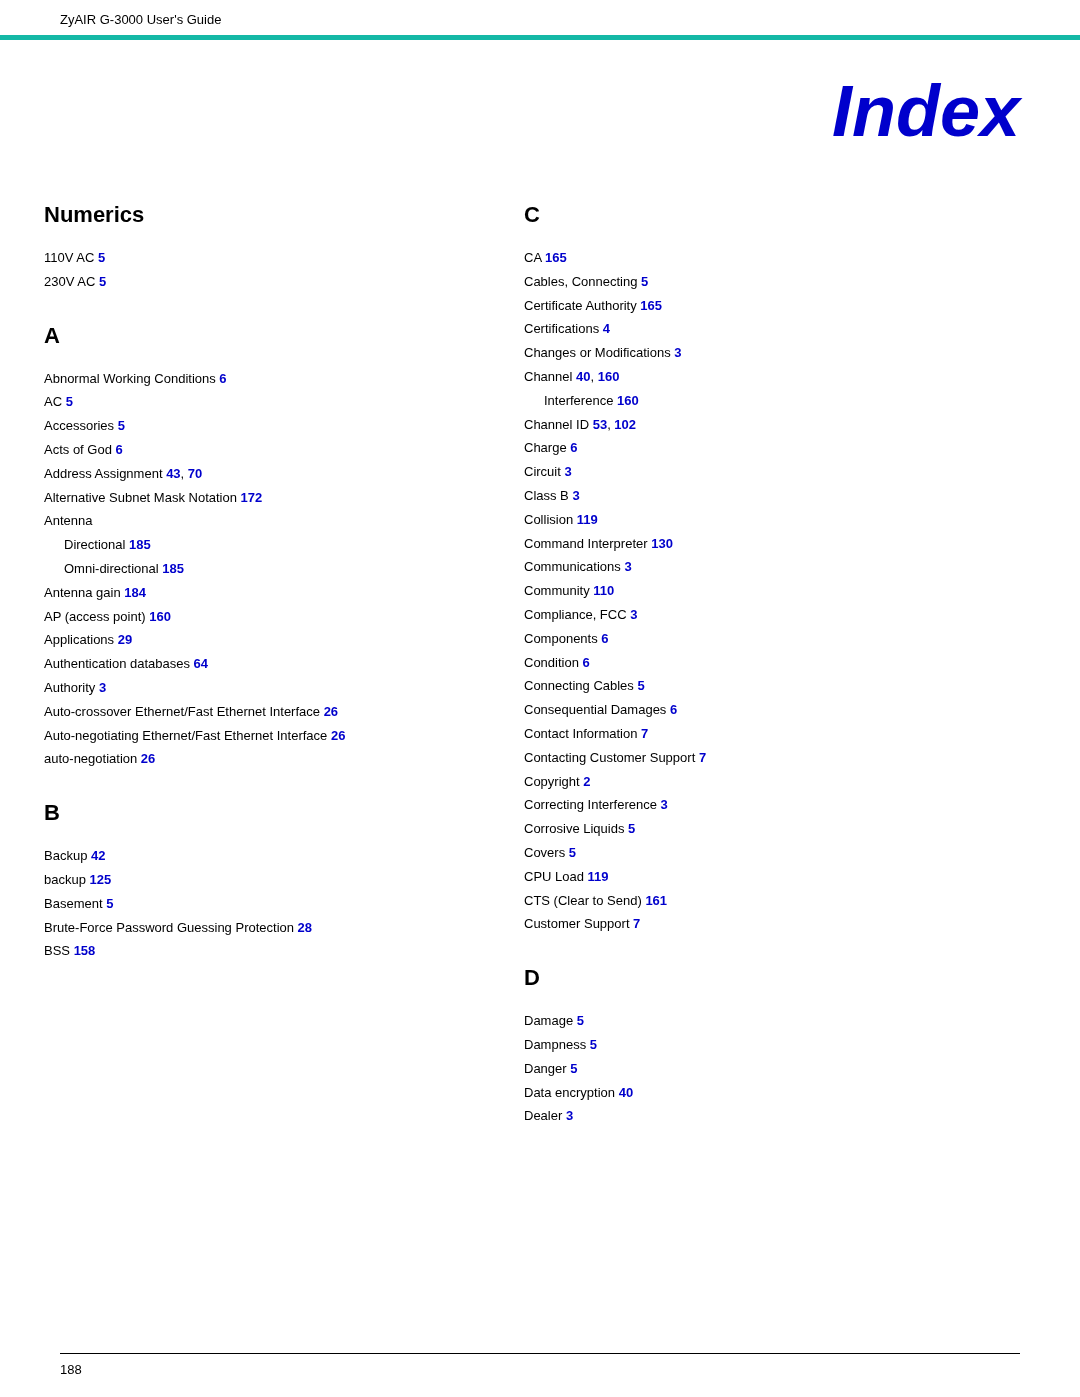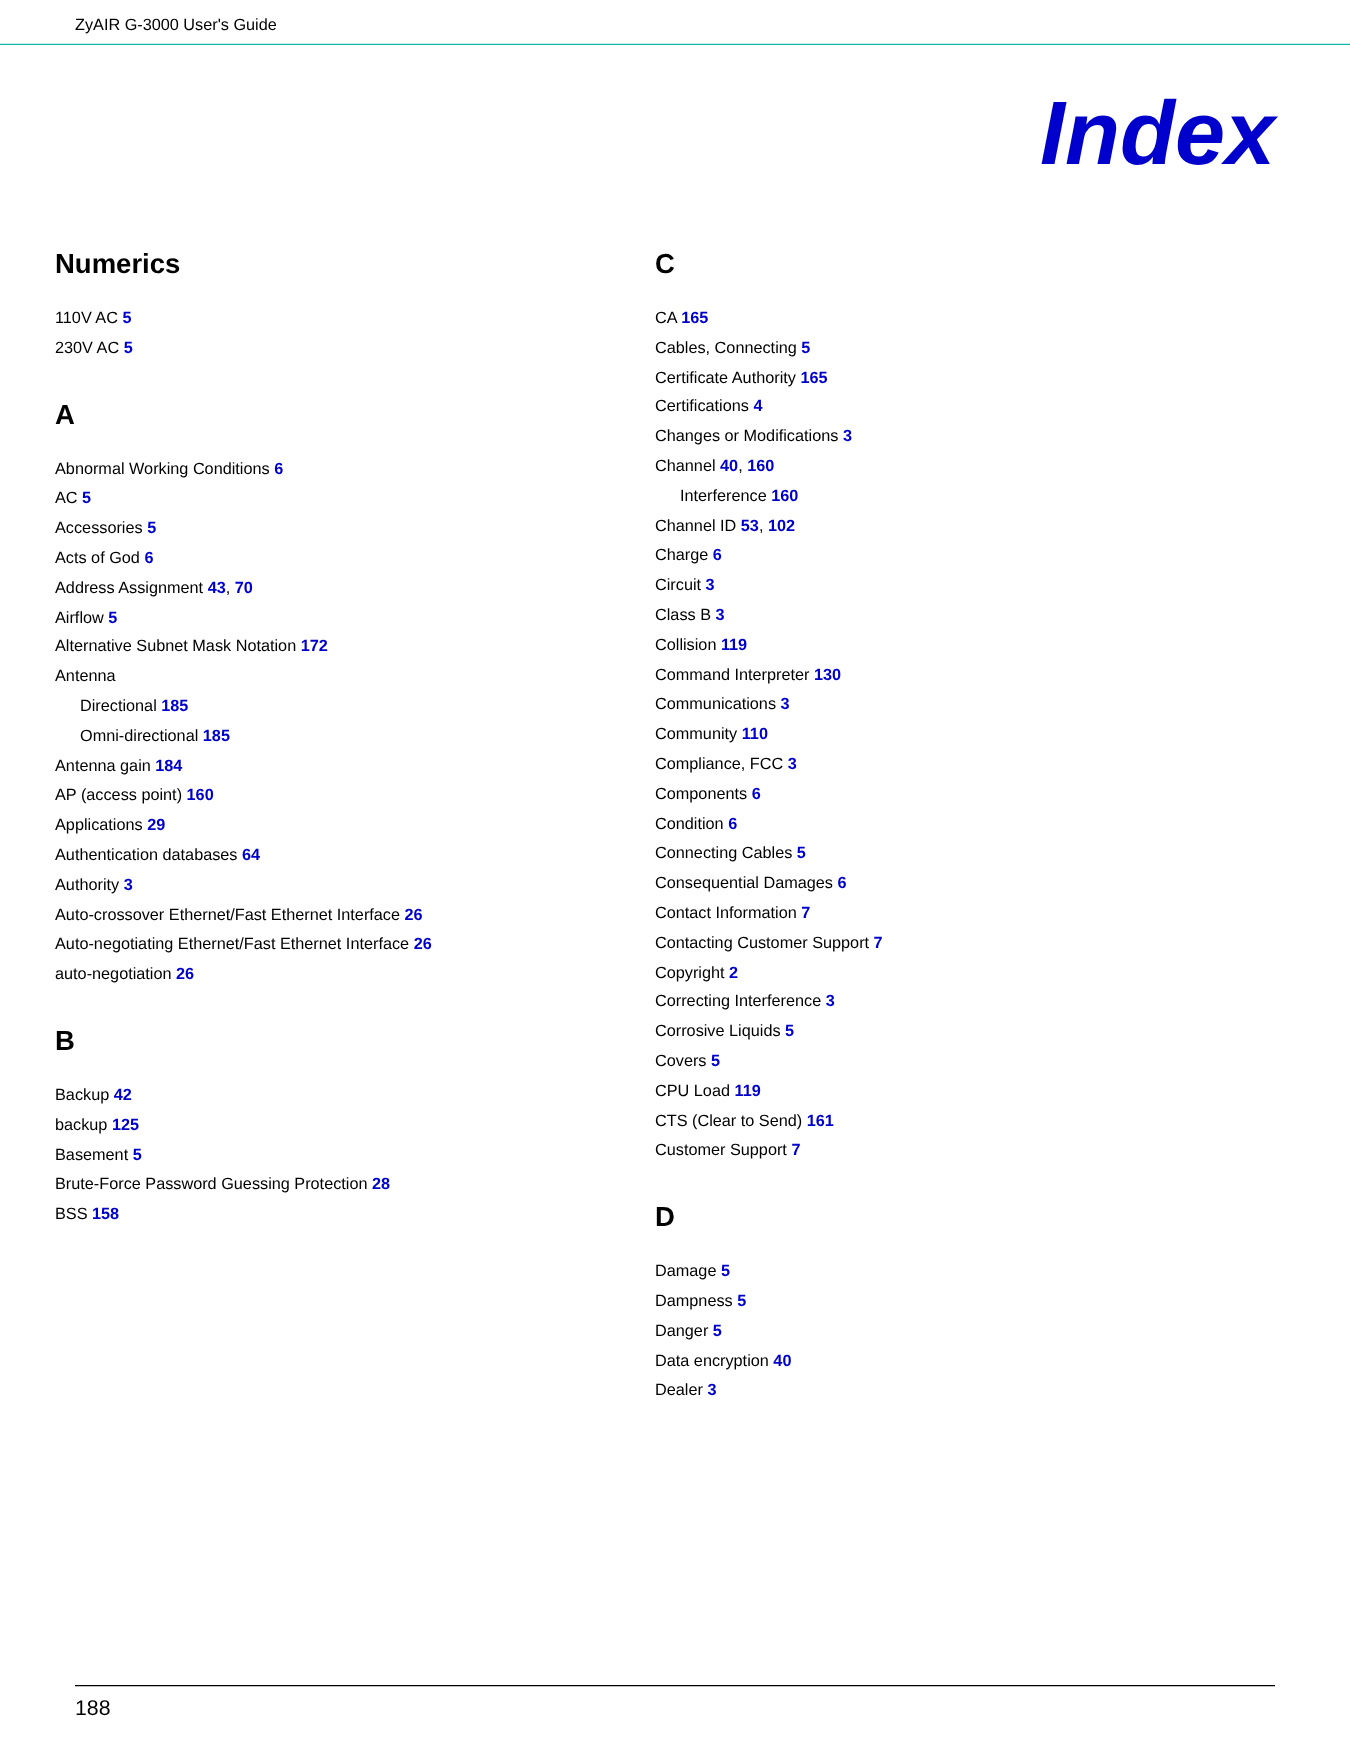--- a/index.html
+++ b/index.html
@@ -19,21 +19,21 @@
 
     .page-container {
       width: 1080px;
       min-height: 1397px;
       position: relative;
       padding: 0;
     }
 
     .header-bar {
       padding: 12px 83px 8px 60px;
-      border-bottom: 1px solid #14b8a6;
+      border-bottom: 5px solid #14b8a6;
       font-size: 13px;
     }
 
     .page-title-area {
       text-align: right;
       padding: 30px 60px 20px 79px;
       font-style: italic;
     }
 
     .page-title-text {
@@ -82,21 +82,21 @@
       text-decoration: none;
     }
 
     .footer-bar {
       position: absolute;
       bottom: 20px;
       left: 60px;
       right: 60px;
       border-top: 1px solid #000;
       padding-top: 8px;
-      font-size: 17px;
+      font-size: 13px;
     }
 
     .section-spacer {
       margin-top: 10px;
     }
   </style>
 </head>
 <body>
 
 <div class="page-container">
@@ -119,21 +119,20 @@
         <div class="index-entry">230V AC <a class="page-num" href="#">5</a></div>
       </div>
 
       <div class="section section-spacer">
         <div class="section-heading">A</div>
         <div class="index-entry">Abnormal Working Conditions <a class="page-num" href="#">6</a></div>
         <div class="index-entry">AC <a class="page-num" href="#">5</a></div>
         <div class="index-entry">Accessories <a class="page-num" href="#">5</a></div>
         <div class="index-entry">Acts of God <a class="page-num" href="#">6</a></div>
         <div class="index-entry">Address Assignment <a class="page-num" href="#">43</a>, <a class="page-num" href="#">70</a></div>
-        <div class="index-entry">Airflow <a class="page-num" href="#">5</a></div>
         <div class="index-entry">Alternative Subnet Mask Notation <a class="page-num" href="#">172</a></div>
         <div class="index-entry">Antenna</div>
         <div class="index-entry indented">Directional <a class="page-num" href="#">185</a></div>
         <div class="index-entry indented">Omni-directional <a class="page-num" href="#">185</a></div>
         <div class="index-entry">Antenna gain <a class="page-num" href="#">184</a></div>
         <div class="index-entry">AP (access point) <a class="page-num" href="#">160</a></div>
         <div class="index-entry">Applications <a class="page-num" href="#">29</a></div>
         <div class="index-entry">Authentication databases <a class="page-num" href="#">64</a></div>
         <div class="index-entry">Authority <a class="page-num" href="#">3</a></div>
         <div class="index-entry">Auto-crossover Ethernet/Fast Ethernet Interface <a class="page-num" href="#">26</a></div>

